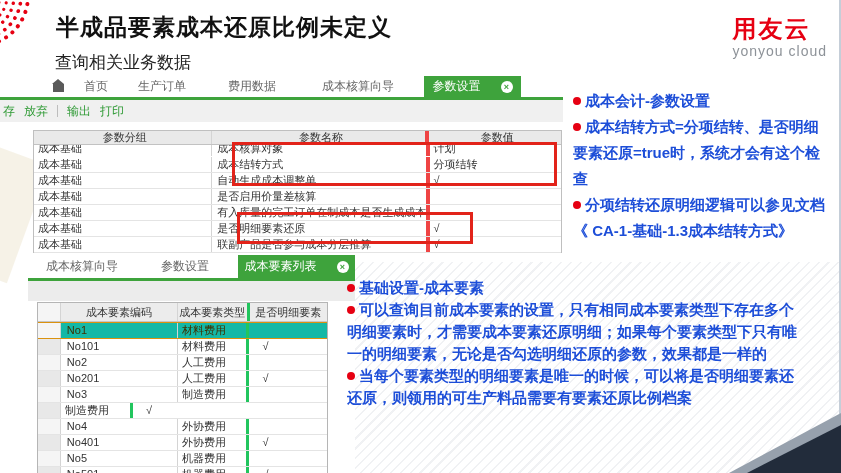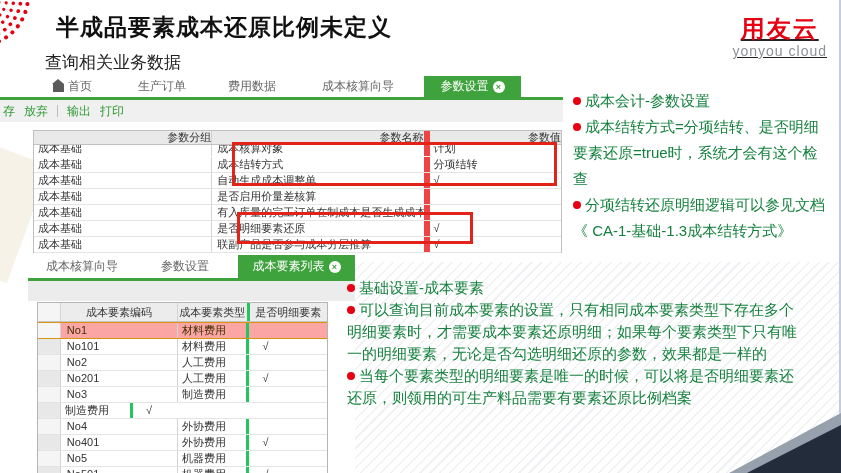--- a/index.html
+++ b/index.html
@@ -14,51 +14,51 @@
   .stripes-br{position:absolute;left:333px;top:262px;right:0;bottom:0;z-index:0;
     background:repeating-linear-gradient(135deg,rgba(110,122,145,0.10) 0 1.5px,transparent 1.5px 7px);}
   .edge-right{position:absolute;right:0;top:0;bottom:0;width:2px;background:#c5ced8;z-index:1;}
   .corner-light{position:absolute;right:0;bottom:0;width:112px;height:60px;background:#97a1ad;
     clip-path:polygon(100% 0,100% 100%,0 100%);z-index:2;}
   .corner-dark{position:absolute;right:0;bottom:0;width:94px;height:48px;background:#222c3b;
     clip-path:polygon(100% 0,100% 100%,0 100%);z-index:3;}
   
   .title{position:absolute;left:56px;top:12px;margin:0;font-size:23px;font-weight:bold;
     color:#111;letter-spacing:1px;z-index:4;}
-  .subtitle{position:absolute;left:45px;top:51px;font-size:17px;color:#222;z-index:4;}
-  .logo{position:absolute;right:14px;top:16px;text-align:center;z-index:4;text-decoration:underline;}
+  .subtitle{position:absolute;left:55px;top:51px;font-size:17px;color:#222;z-index:4;}
+  .logo{position:absolute;right:14px;top:16px;text-align:left;z-index:4;}
   .logo-cn{font-size:24px;font-weight:bold;color:#e60012;letter-spacing:2px;line-height:26px;}
   .logo-en{font-size:14px;color:#8d9298;letter-spacing:1px;margin-top:1px;}
   
   .shot1{position:absolute;left:0;top:76px;width:563px;height:177px;overflow:hidden;z-index:2;}
   .tabbar1{position:absolute;left:0;top:0;width:100%;height:21px;background:#fff;}
   .tab{position:absolute;top:0;height:21px;line-height:21px;font-size:12px;color:#666;white-space:nowrap;
-    display:flex;align-items:center;gap:4px;cursor:default;}
+    display:flex;align-items:center;gap:20px;cursor:default;}
   .greenline{position:absolute;left:0;width:100%;height:3px;background:#3ea33c;}
   .gl1{top:21px;}
   .active-tab{background:#3ea33c;color:#fff;justify-content:center;}
   .at1{left:424px;width:97px;}
   .home{position:relative;width:11px;height:8px;background:#5a5a5a;margin-top:3px;}
   .home::before{content:"";position:absolute;top:-5px;left:-1px;
     border-left:6.5px solid transparent;border-right:6.5px solid transparent;border-bottom:5px solid #5a5a5a;}
   .closec{width:12px;height:12px;border-radius:50%;background:#fff;color:#3ea33c;
     font-size:9px;line-height:12px;text-align:center;font-weight:bold;display:inline-block;}
   .toolbar1{position:absolute;left:0;top:24px;width:100%;height:22px;background:#f0f0f0;
     display:flex;align-items:center;padding-left:3px;box-sizing:border-box;font-size:12px;color:#2f9a35;}
   .tbtn{margin-right:9px;cursor:default;}
   .tdiv{width:1px;height:12px;background:#bdbdbd;margin:0 9px 0 0;}
   .table1{position:absolute;left:33px;top:54px;width:529px;background:#fff;
     border:1px solid #bfbfbf;box-sizing:border-box;font-size:11px;color:#333;}
   .t1-head{display:flex;height:13px;background:#e9e9e9;border-bottom:1px solid #c2c2c2;
     line-height:13px;text-align:center;color:#333;}
   .t1-row{display:flex;height:15px;line-height:15px;border-bottom:1px solid #e4e4e4;background:#fff;align-items:flex-end;}
   .c-group{width:179px;border-right:1px solid #d4d4d4;padding-left:4px;box-sizing:border-box;overflow:hidden;}
-  .c-name{width:218px;border-right:6px solid #ef4444;padding-left:5px;box-sizing:border-box;overflow:hidden;white-space:nowrap;}
+  .c-name{width:218px;border-right:4px solid #ef4444;padding-left:5px;box-sizing:border-box;overflow:hidden;white-space:nowrap;}
   .c-value{width:132px;padding-left:4px;box-sizing:border-box;overflow:hidden;}
-  .t1-head .c-group,.t1-head .c-name,.t1-head .c-value{padding-left:4px;text-align:right;}
+  .t1-head .c-group,.t1-head .c-name,.t1-head .c-value{padding-left:4px;text-align:center;}
   .cliprow{height:12px;overflow:hidden;}
   .cliprow .t1-row{margin-top:-4px;border-bottom:none;}
   .redbox{position:absolute;border:3px solid #e2231a;z-index:4;pointer-events:none;}
   .rb1{left:232px;top:66px;width:319px;height:38px;}
   .rb2{left:237px;top:136px;width:230px;height:26px;}
   
   .shot2{position:absolute;left:28px;top:255px;width:327px;height:218px;background:#fff;overflow:hidden;z-index:5;}
   .tabbar2{position:absolute;left:0;top:0;width:100%;height:23px;background:#fff;}
   .tab2{height:23px;line-height:23px;}
   .gl2{top:23px;}
@@ -68,24 +68,24 @@
     border:1px solid #b5b5b5;box-sizing:border-box;font-size:11px;color:#333;}
   .t2-head{display:flex;height:18px;line-height:18px;background:#ececec;border-bottom:1px solid #c6c6c6;text-align:center;}
   .t2-row{display:flex;height:15px;line-height:15px;border-bottom:1px solid #e4e4e4;}
   .c-gut{width:23px;border-right:1px solid #d4d4d4;box-sizing:border-box;background:#f5f5f5;}
   .t2-row.alt .c-gut{background:#e8e8e8;}
   .c-code{width:118px;border-right:1px solid #d4d4d4;padding-left:6px;box-sizing:border-box;}
   .c-type{width:72px;border-right:3px solid #22c55e;padding-left:4px;box-sizing:border-box;}
   .c-det{width:78px;padding-left:13px;box-sizing:border-box;}
   .t2-head .c-code,.t2-head .c-type,.t2-head .c-det{padding-left:0;text-align:center;}
   .t2-row.hl .c-code,.t2-row.hl .c-type,.t2-row.hl .c-det{
-    background:#fca5a5;color:#3f3000;}
+    background:#14b8a6;color:#3f3000;}
   .t2-row.hl{border-top:1px solid #db920f;border-bottom:1px solid #db920f;height:15px;}
   
-  .notes{position:absolute;z-index:6;color:#15803d;}
+  .notes{position:absolute;z-index:6;color:#1d4ed8;font-weight:bold;}
   .notes-top{left:573px;top:88px;width:262px;font-size:15px;}
   .notes-top .nline{line-height:26px;height:26px;white-space:nowrap;}
   .notes-bottom{left:347px;top:277px;width:492px;font-size:15px;}
   .notes-bottom .nline{line-height:22px;height:22px;white-space:nowrap;}
   .bullet{display:inline-block;width:8px;height:8px;border-radius:50%;background:#e60012;
     margin-right:4px;vertical-align:1px;}
 </style>
 </head>
 <body>
 

